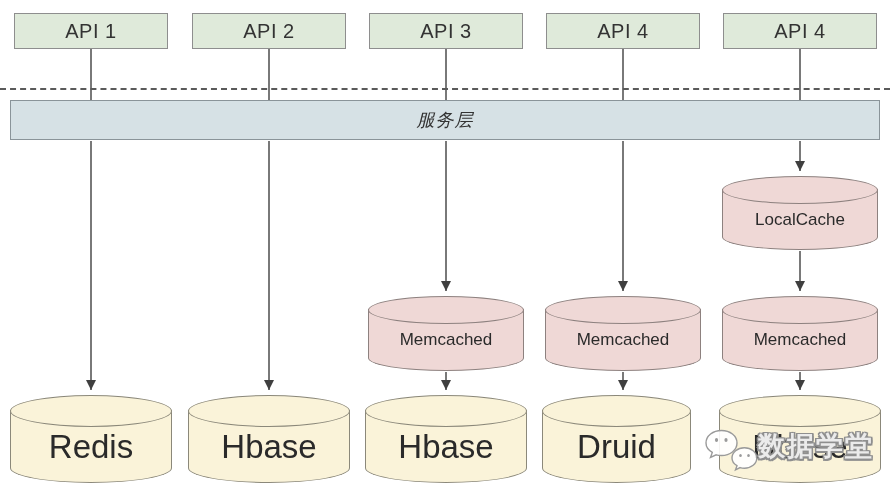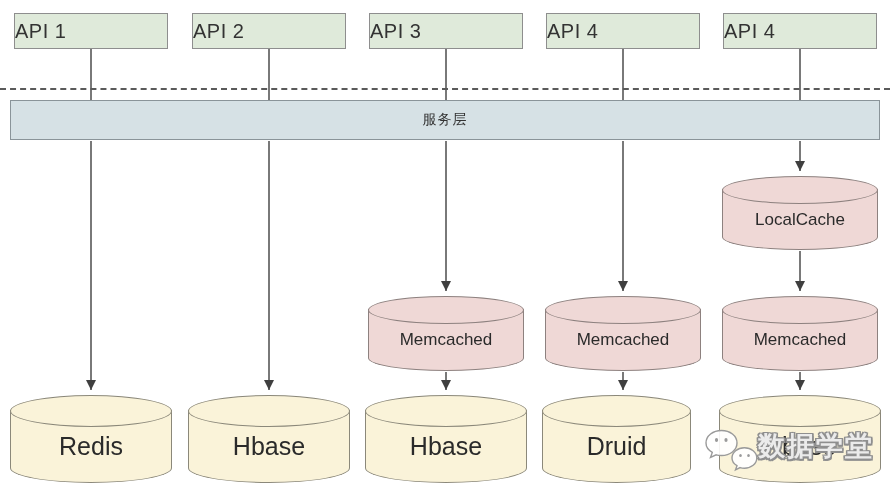--- a/index.html
+++ b/index.html
@@ -15,31 +15,31 @@
   
   .dashed-line {
     position:absolute; left:0; top:88px; width:890px; height:0;
     border-top:2px dashed #5a5a5a; z-index:2;
   }
 
   
   .api-box {
     position:absolute; top:13px; width:154px; height:36px;
     background:#dfeada; border:1.5px solid #8e8e8e; z-index:3;
-    display:flex; align-items:center; 
+    display:flex; align-items:center; justify-content:center;
   }
   .api-box span { font-size:20px; color:#333; letter-spacing:0.5px; }
 
   
   .service-layer {
     position:absolute; left:10px; top:100px; width:870px; height:40px;
     background:#d6e1e5; border:1.5px solid #8a9499; z-index:3;
     display:flex; align-items:center; justify-content:center;
   }
-  .service-layer span { font-size:14px; color:#333; letter-spacing:1px; }
+  .service-layer span { font-size:18px; color:#333; letter-spacing:1px;font-style:italic; }
 
   
   .cyl { position:absolute; z-index:3;padding-left:37px; --eh:26px; }
   .cyl::before { 
     content:""; position:absolute; left:0; right:0;
     top:calc(var(--eh)/2); bottom:0;
     background:var(--fill); border:1.5px solid var(--stroke); border-top:none;
     border-radius:0 0 50% 50% / 0 0 calc(var(--eh)/2) calc(var(--eh)/2);
   }
   .cyl::after { 
@@ -49,21 +49,21 @@
   }
   .cyl .cyl-label {
     position:absolute; left:0; right:0; top:var(--eh);
     bottom:calc(var(--eh)/2); z-index:4;
     display:flex; align-items:center; justify-content:center;
     color:#2a2a2a;
   }
   .cyl-pink { --fill:#efd8d6; --stroke:#8d817f; }
   .cyl-cream { --fill:#faf3d9; --stroke:#8b887a; }
   .cyl-big { --eh:30px; }
-  .cyl-big .cyl-label { font-size:25px; }
+  .cyl-big .cyl-label { font-size:33px; }
   .cyl-small .cyl-label { font-size:17px; }
 
   
   .watermark {
     position:absolute; left:702px; top:428px; z-index:5;
     display:flex; 
   }
   .watermark .wm-text {
     font-size:27px; font-weight:bold; letter-spacing:2px;
     color:rgba(255,255,255,0.82);

